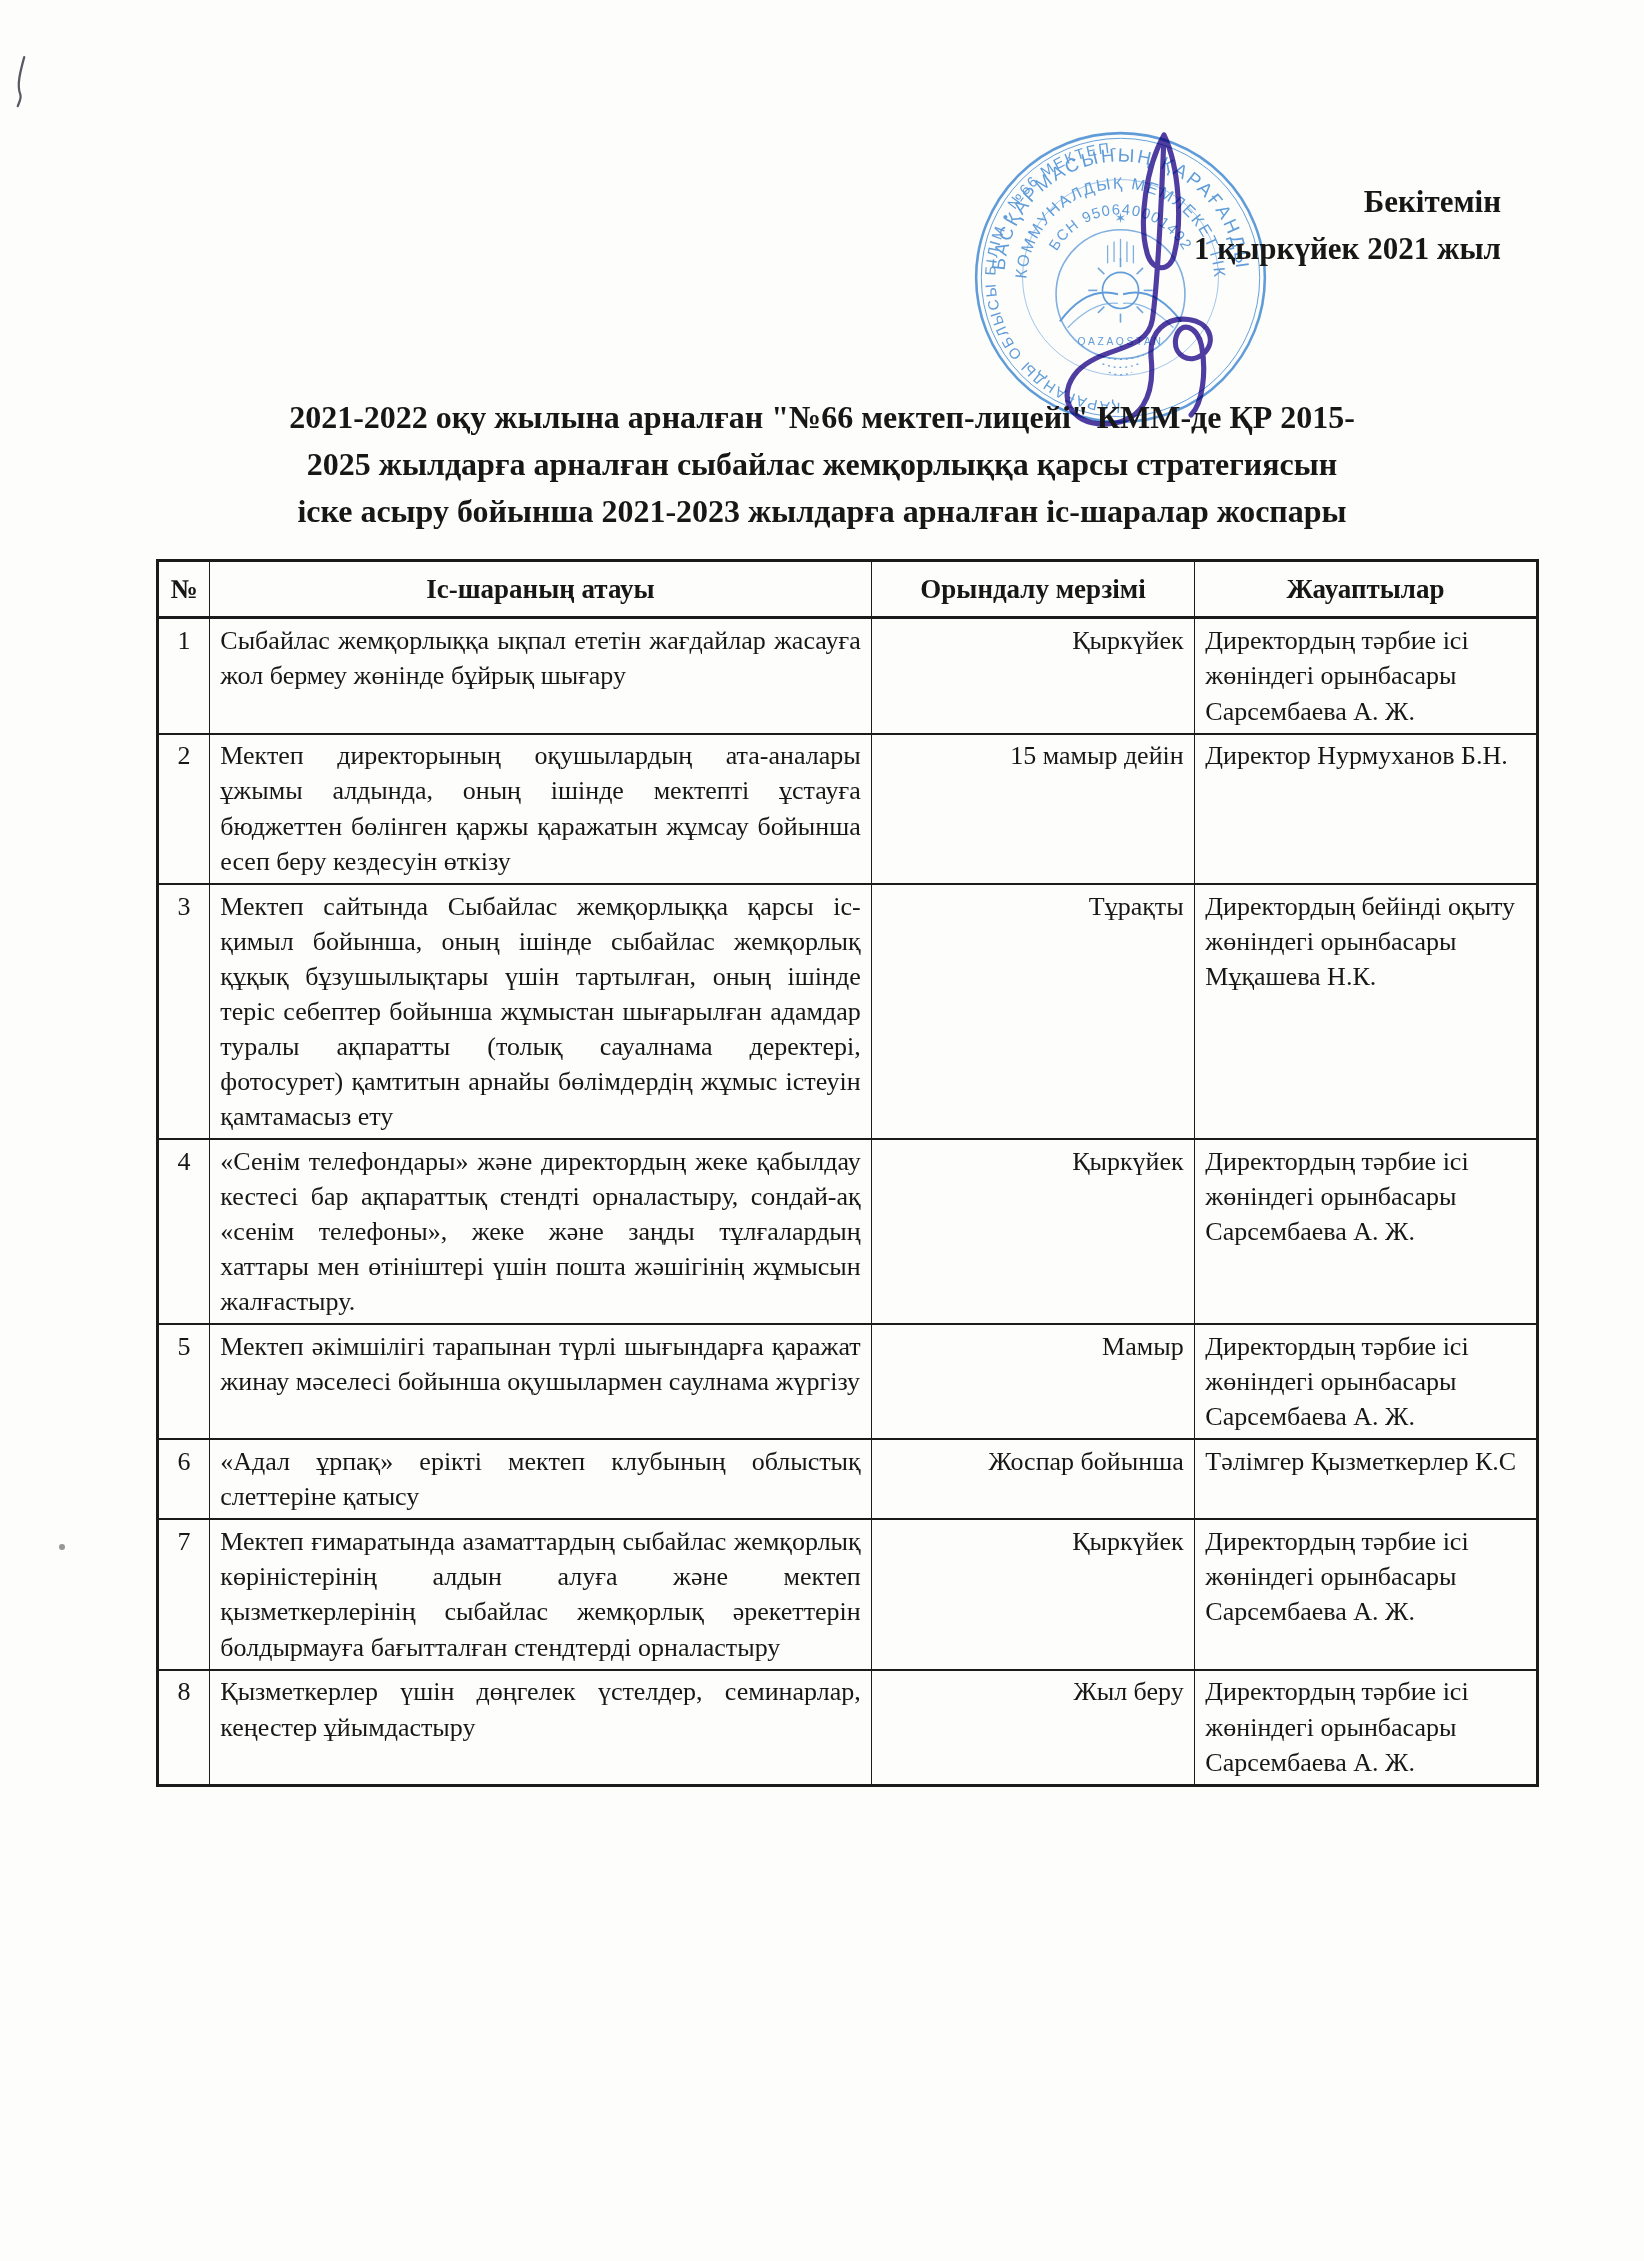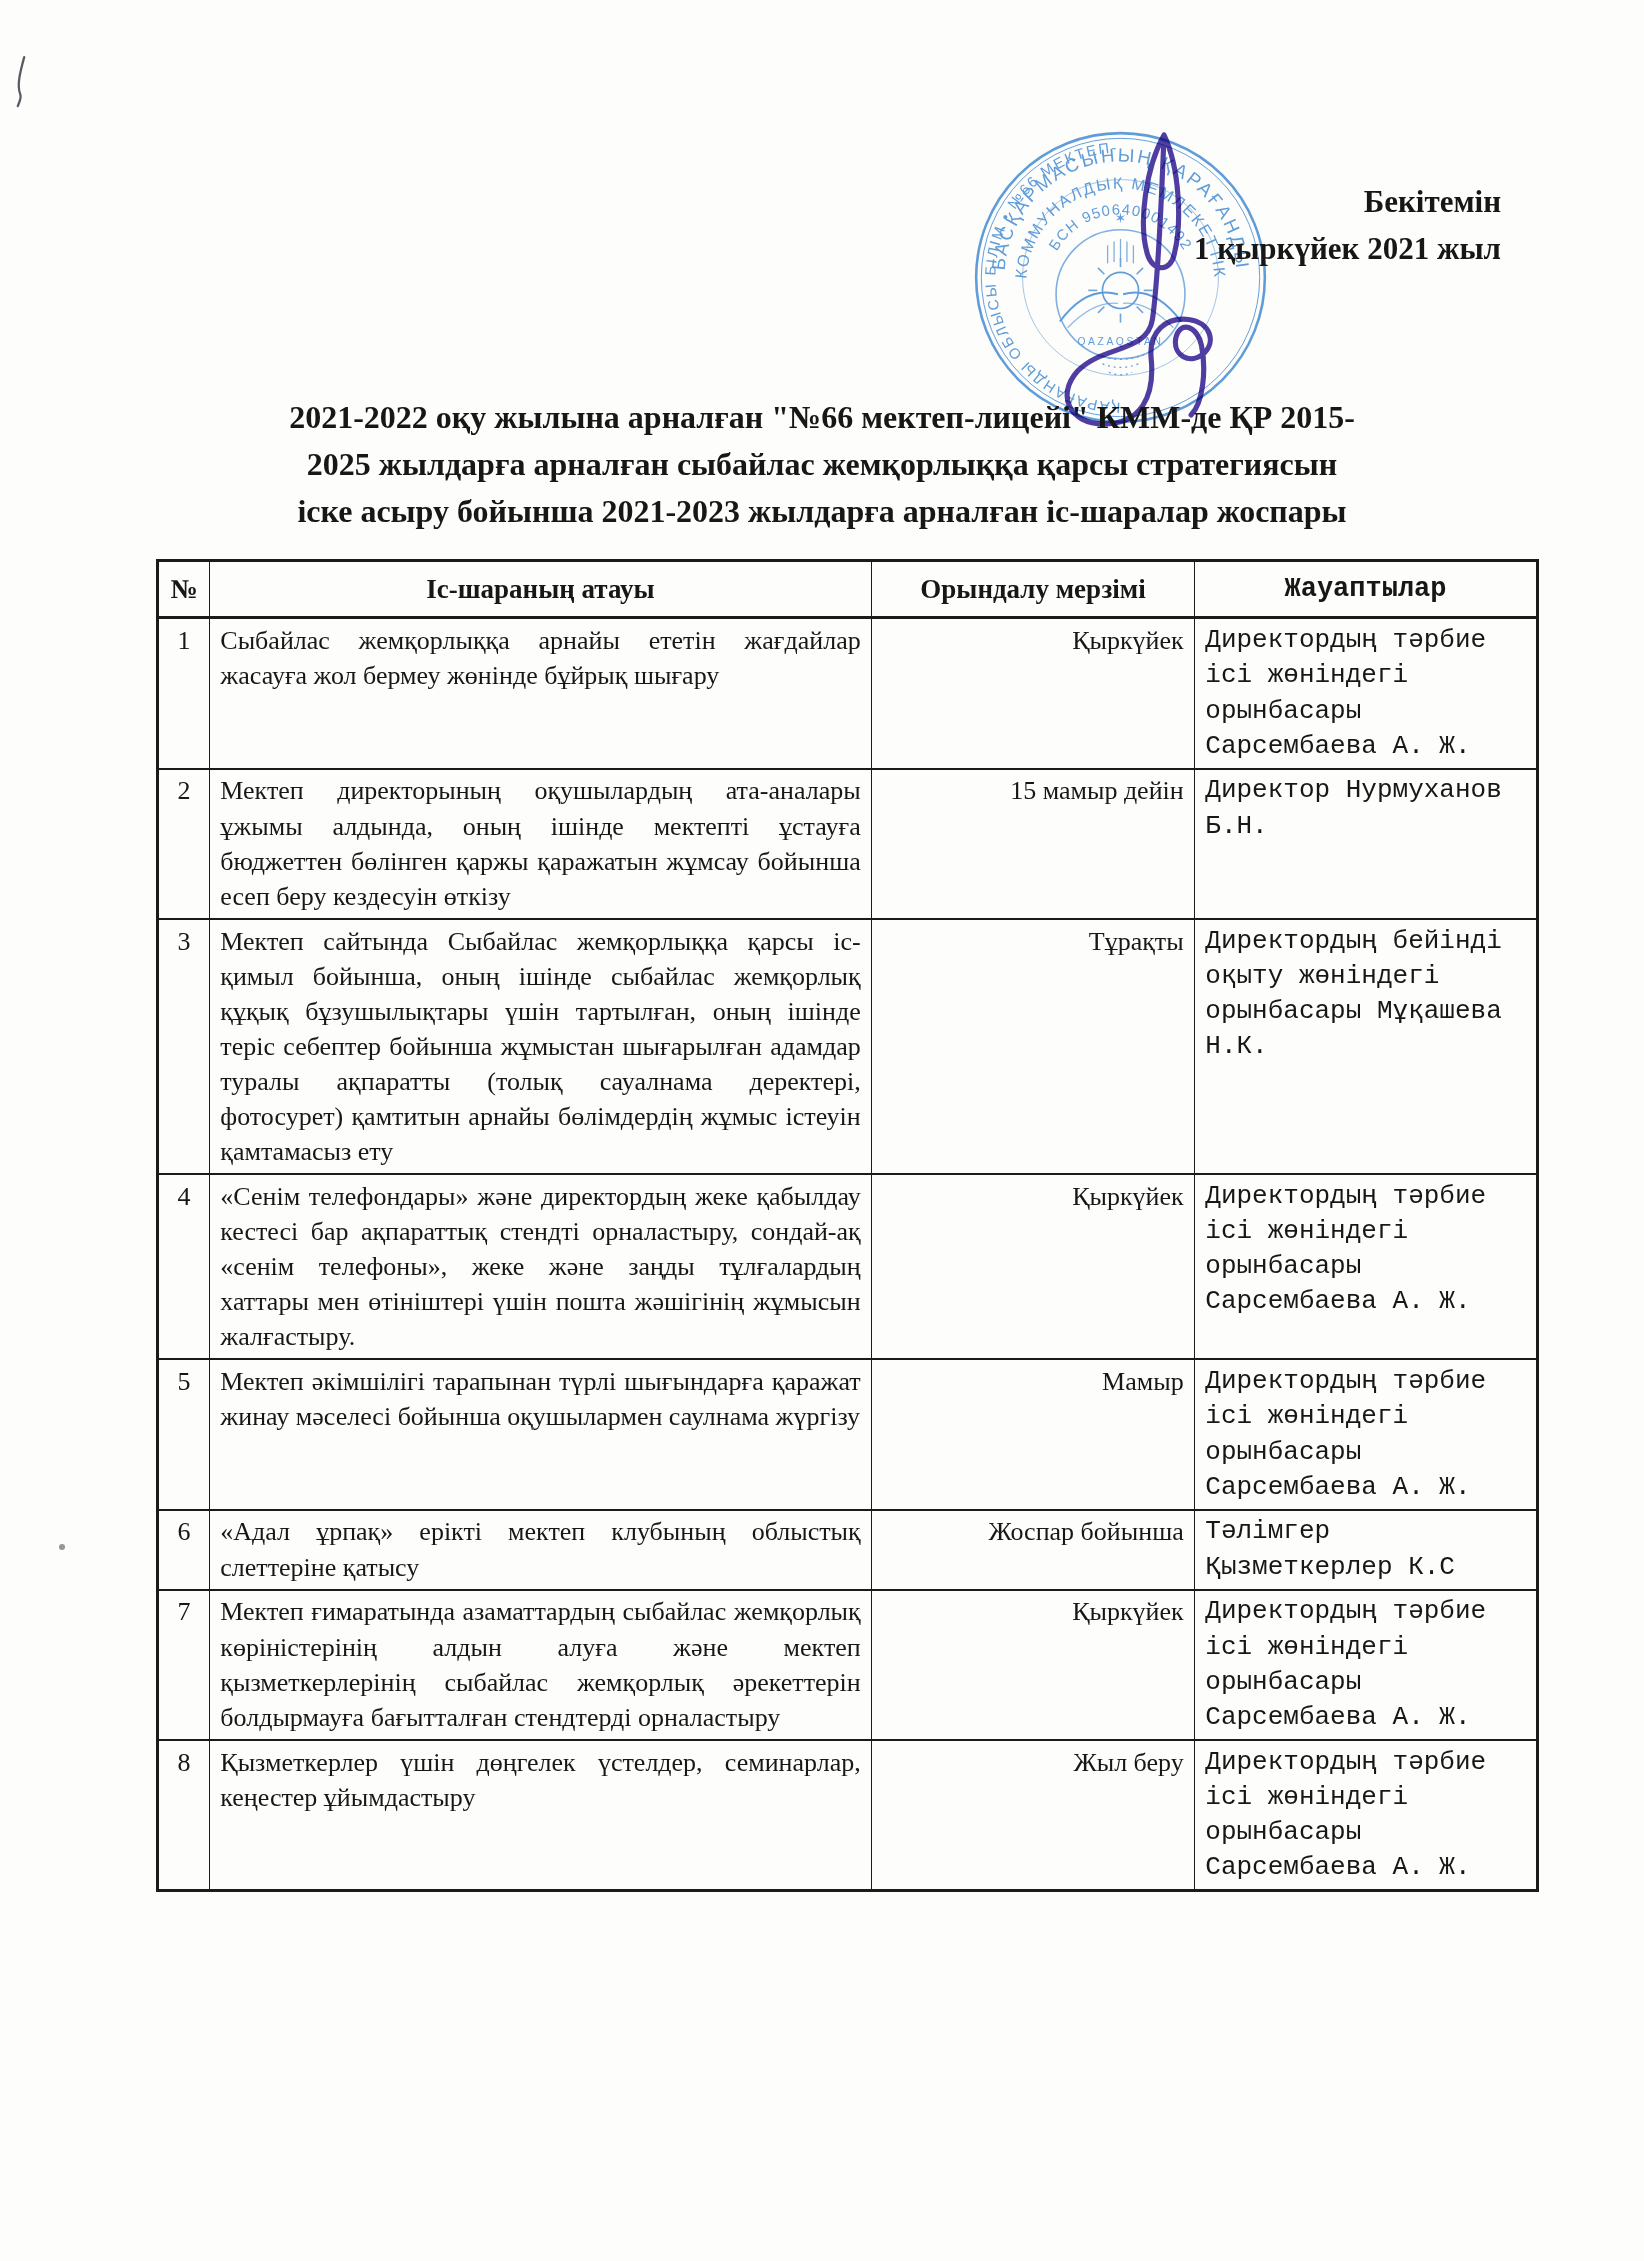--- a/index.html
+++ b/index.html
@@ -55,21 +55,21 @@
   }
   .plan-table{border:3.2px solid #1b1b1b;}
   .plan-table th{
     font-weight:bold; text-align:center; vertical-align:middle;
     font-size:27px; padding:9px 5.2px;
     border-bottom-width:3.9px;
   }
   .c-num{width:52px; text-align:center; padding-left:2.6px; padding-right:2.6px;}
   .c-act{width:662px; text-align:justify;}
   .c-per{width:323px; text-align:right;}
-  .c-res{width:343px; text-align:left;font-family:Liberation Mono, monospace;}
+  .c-res{width:343px; text-align:left;}
   
   .scratch-svg{position:absolute; left:6.4px; top:52px; width:39px; height:58px;}
   .stray-dot{
     position:absolute; left:59px; top:1544px;
     width:5.8px; height:5.8px; border-radius:50%;
     background:#6b6b6b; opacity:.7;
   }
 </style>
 </head>
 <body>
@@ -177,21 +177,21 @@
       <tr>
         <th class="c-num">№</th>
         <th class="c-act">Іс-шараның атауы</th>
         <th class="c-per">Орындалу мерзімі</th>
         <th class="c-res">Жауаптылар</th>
       </tr>
     </thead>
     <tbody>
     <tr>
       <td class="c-num">1</td>
-      <td class="c-act">Сыбайлас жемқорлыққа арнайы ететін жағдайлар жасауға жол бермеу жөнінде бұйрық шығару</td>
+      <td class="c-act">Сыбайлас жемқорлыққа ықпал ететін жағдайлар жасауға жол бермеу жөнінде бұйрық шығару</td>
       <td class="c-per">Қыркүйек</td>
       <td class="c-res">Директордың тәрбие ісі жөніндегі орынбасары Сарсембаева А. Ж.</td>
     </tr>
 
     <tr>
       <td class="c-num">2</td>
       <td class="c-act">Мектеп директорының оқушылардың ата-аналары ұжымы алдында, оның ішінде мектепті ұстауға бюджеттен бөлінген қаржы қаражатын жұмсау бойынша есеп беру кездесуін өткізу</td>
       <td class="c-per">15 мамыр дейін</td>
       <td class="c-res">Директор Нурмуханов Б.Н.</td>
     </tr>

